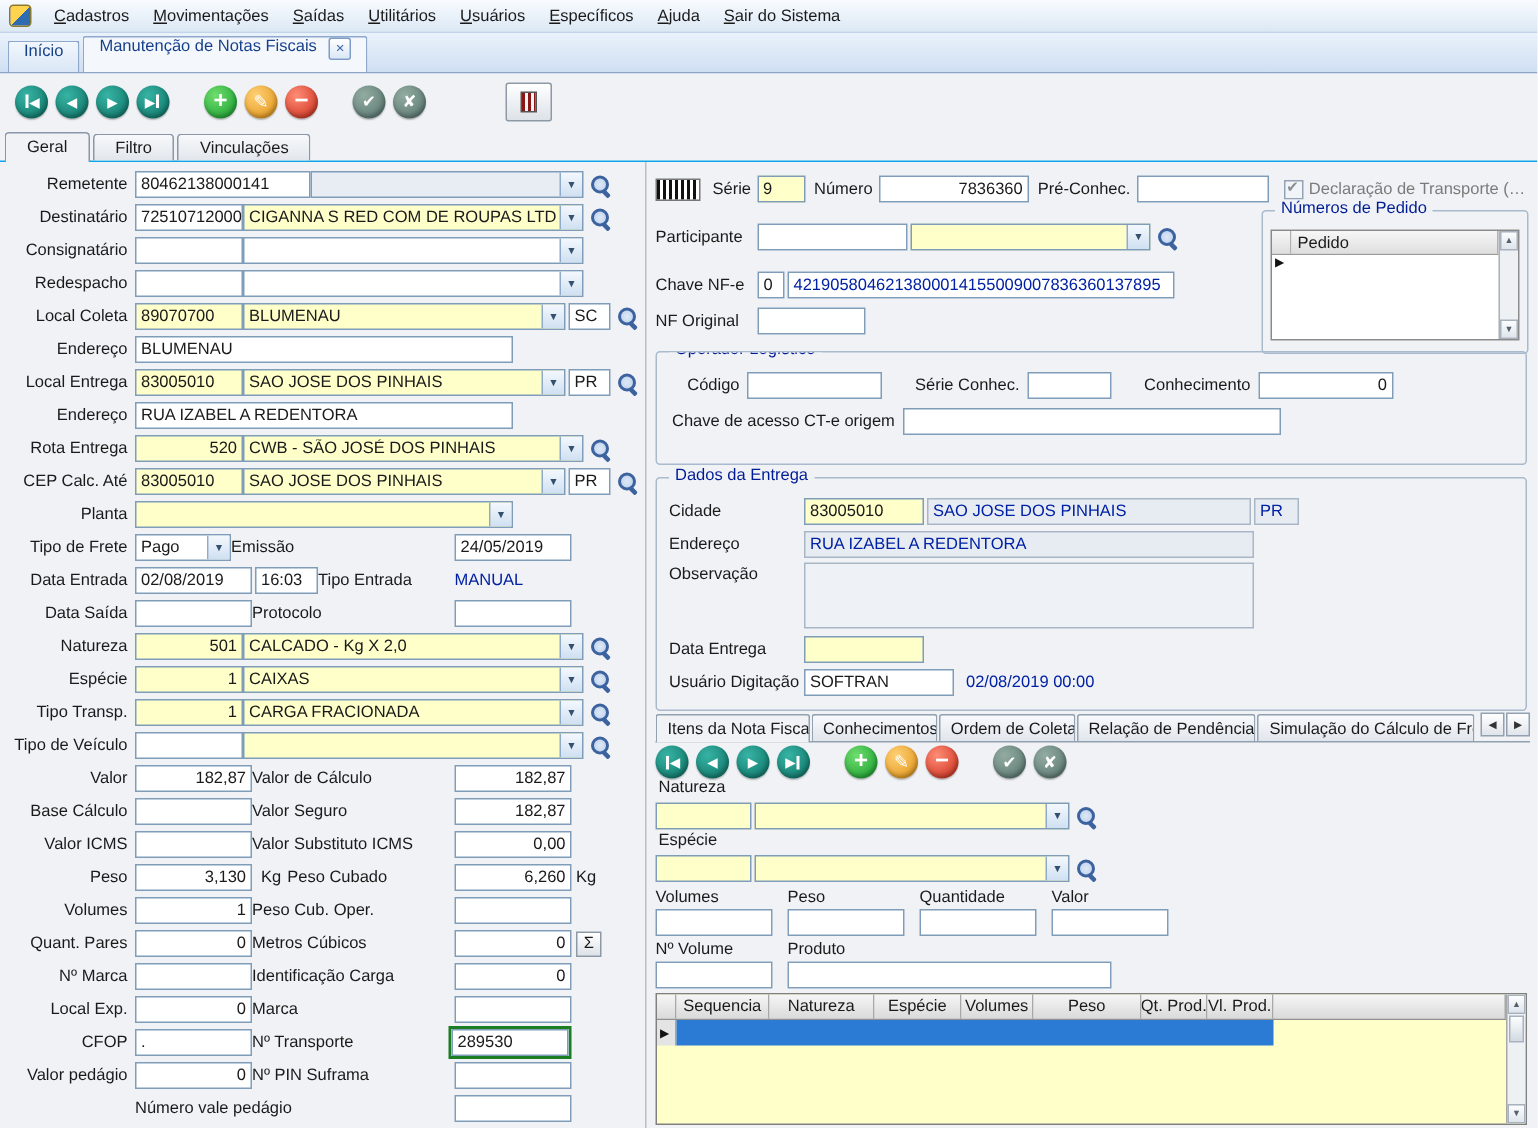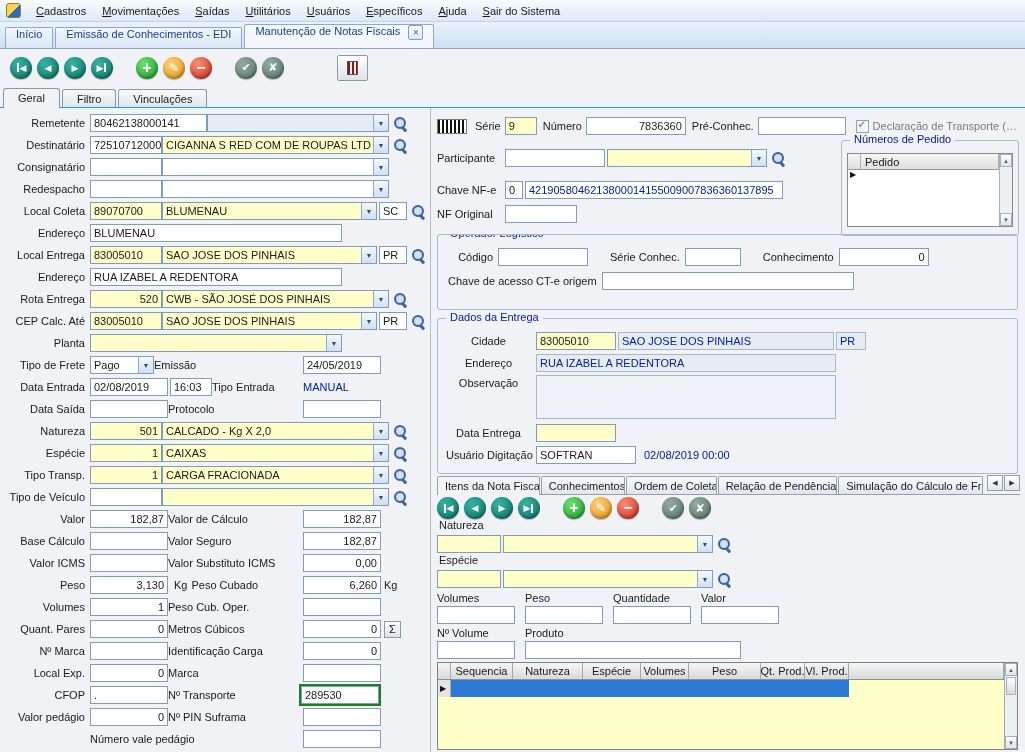--- a/index.html
+++ b/index.html
@@ -55,21 +55,21 @@
   .leftpanel { width:431px; flex:none; padding:5px 3px 0 2px; border-right:1px solid #b6bfcc; }
   .rightpanel { flex:1; position:relative; padding:8px 5px 0 6px; min-width:0; }
 
   .frow { display:flex; align-items:center; height:20px; margin-bottom:2px; }
   .rightpanel .frow, .gbox .frow { margin-bottom:0; }
   .l1 { width:88px; padding-right:5px; text-align:right; white-space:nowrap; flex:none; }
   .l2 { flex:1; padding-right:5px; text-align:left; white-space:nowrap; min-width:0; }
   .lb { padding-right:5px; text-align:right; white-space:nowrap; flex:none; }
   .lb2 { padding:0 5px 0 2px; white-space:nowrap; flex:none; }
   .rlbl { width:68px; flex:none; white-space:nowrap; }
-  .elbl { width:90px; text-align:center; padding-right:5px; flex:none; white-space:nowrap; }
+  .elbl { width:90px; text-align:left; padding-right:5px; flex:none; white-space:nowrap; }
   .slbl { padding:0 4px 0 6px; flex:none; }
 
   .inp { height:18px; border:1px solid #7f9db9; background:#fff; padding:0 3px; display:flex;
          align-items:center; white-space:nowrap; overflow:hidden; flex:none; }
   .y { background:#ffffca; }
   .dis { background:#e8edf3; }
   .flat { background:#e7ecf2; border:1px solid #a9b6c6; color:#0021a5; }
   .num { justify-content:flex-end; }
   .bluetxt { color:#0021a5; }
   .graytxt { color:#7b7b7b; }
@@ -175,23 +175,20 @@
     <span class="menu-item">Usuários</span>
     <span class="menu-item">Específicos</span>
     <span class="menu-item">Ajuda</span>
     <span class="menu-item">Sair do Sistema</span>
   </div>
 
   <div class="tabbar">
     <div class="wtab">
       <span>Início</span>
     </div>
-    <div class="wtab">
-      <span>Emissão de Conhecimentos - EDI</span>
-    </div>
     <div class="wtab active">
       <span>Manutenção de Notas Fiscais</span>
       <span class="closebox">×</span>
     </div>
   </div>
 
   <div class="toolbar">
     <div class="rbtn nav"><i class="vb"></i>◀</div>
     <div class="rbtn nav">◀</div>
     <div class="rbtn nav">▶</div>

